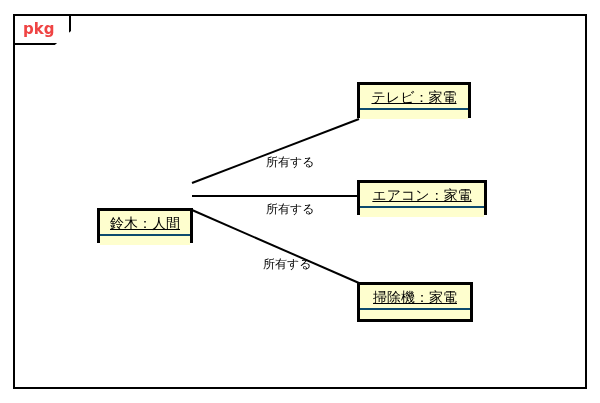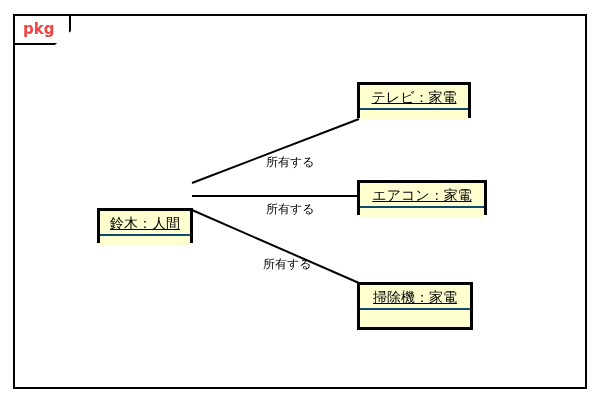--- a/index.html
+++ b/index.html
@@ -144,20 +144,20 @@
     <div class="obj-compartment"></div>
   </div>
 
   <div class="obj" style="left:357px; top:180px; width:130px; height:35px;">
     <div class="obj-title">
       <span>エアコン：家電</span>
     </div>
     <div class="obj-compartment"></div>
   </div>
 
-  <div class="obj" style="left:357px; top:282px; width:116px; height:48px;">
+  <div class="obj" style="left:357px; top:282px; width:116px; height:40px;">
     <div class="obj-title">
       <span>掃除機：家電</span>
     </div>
     <div class="obj-compartment"></div>
   </div>
 
 </div>
 
 </body></html>

